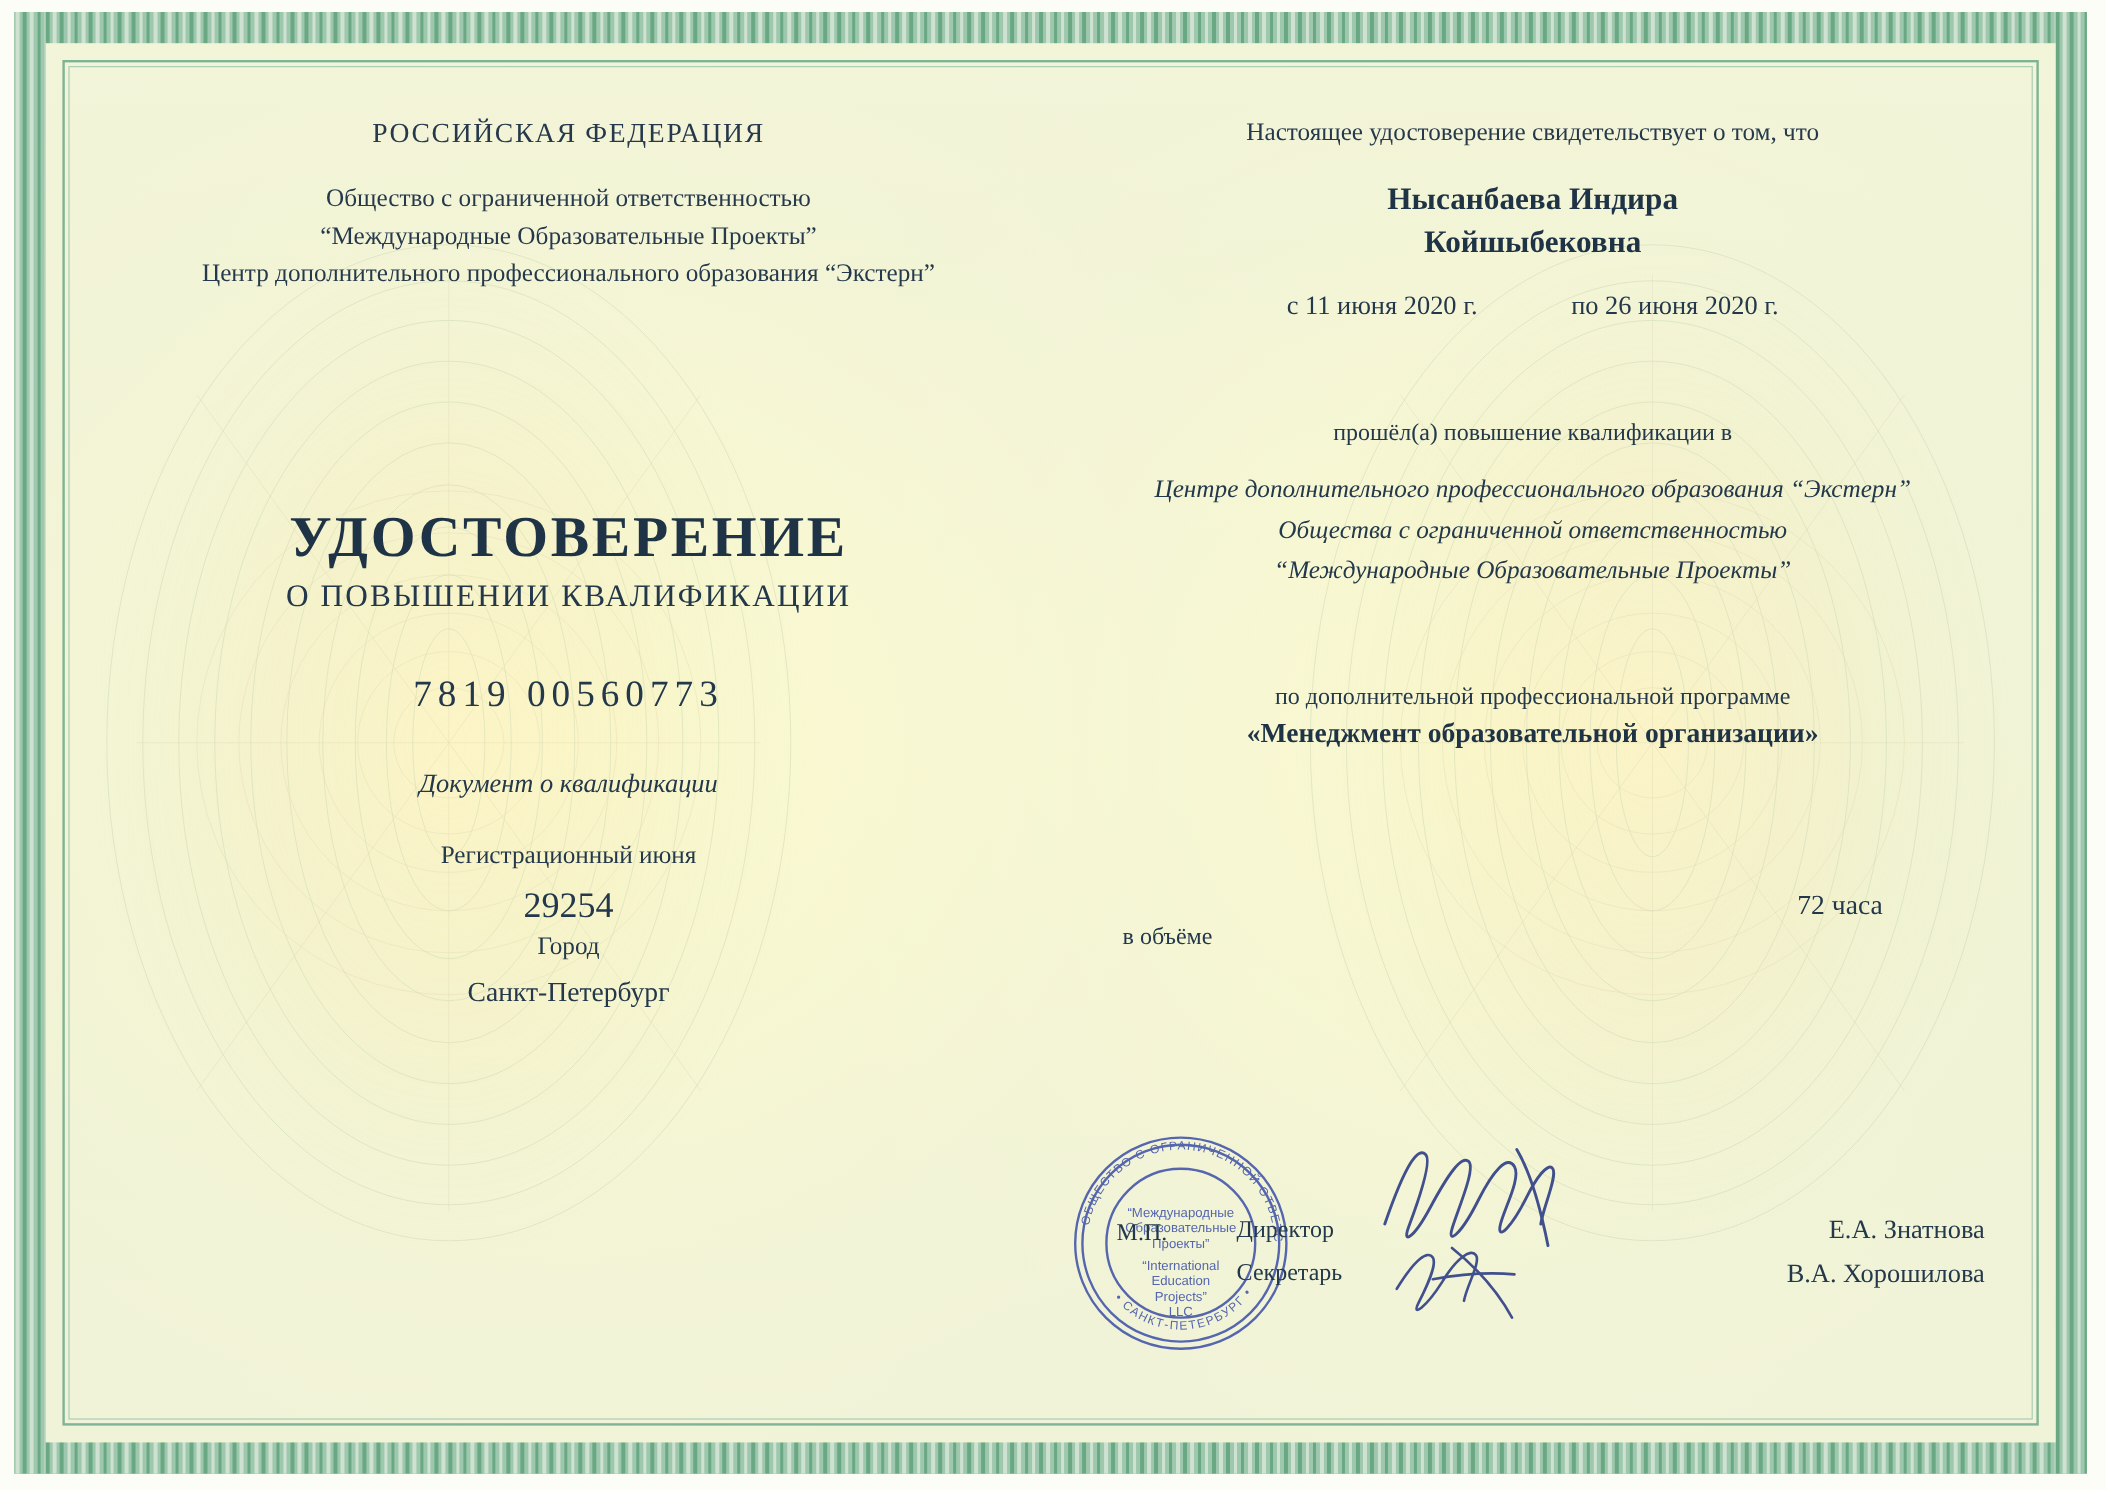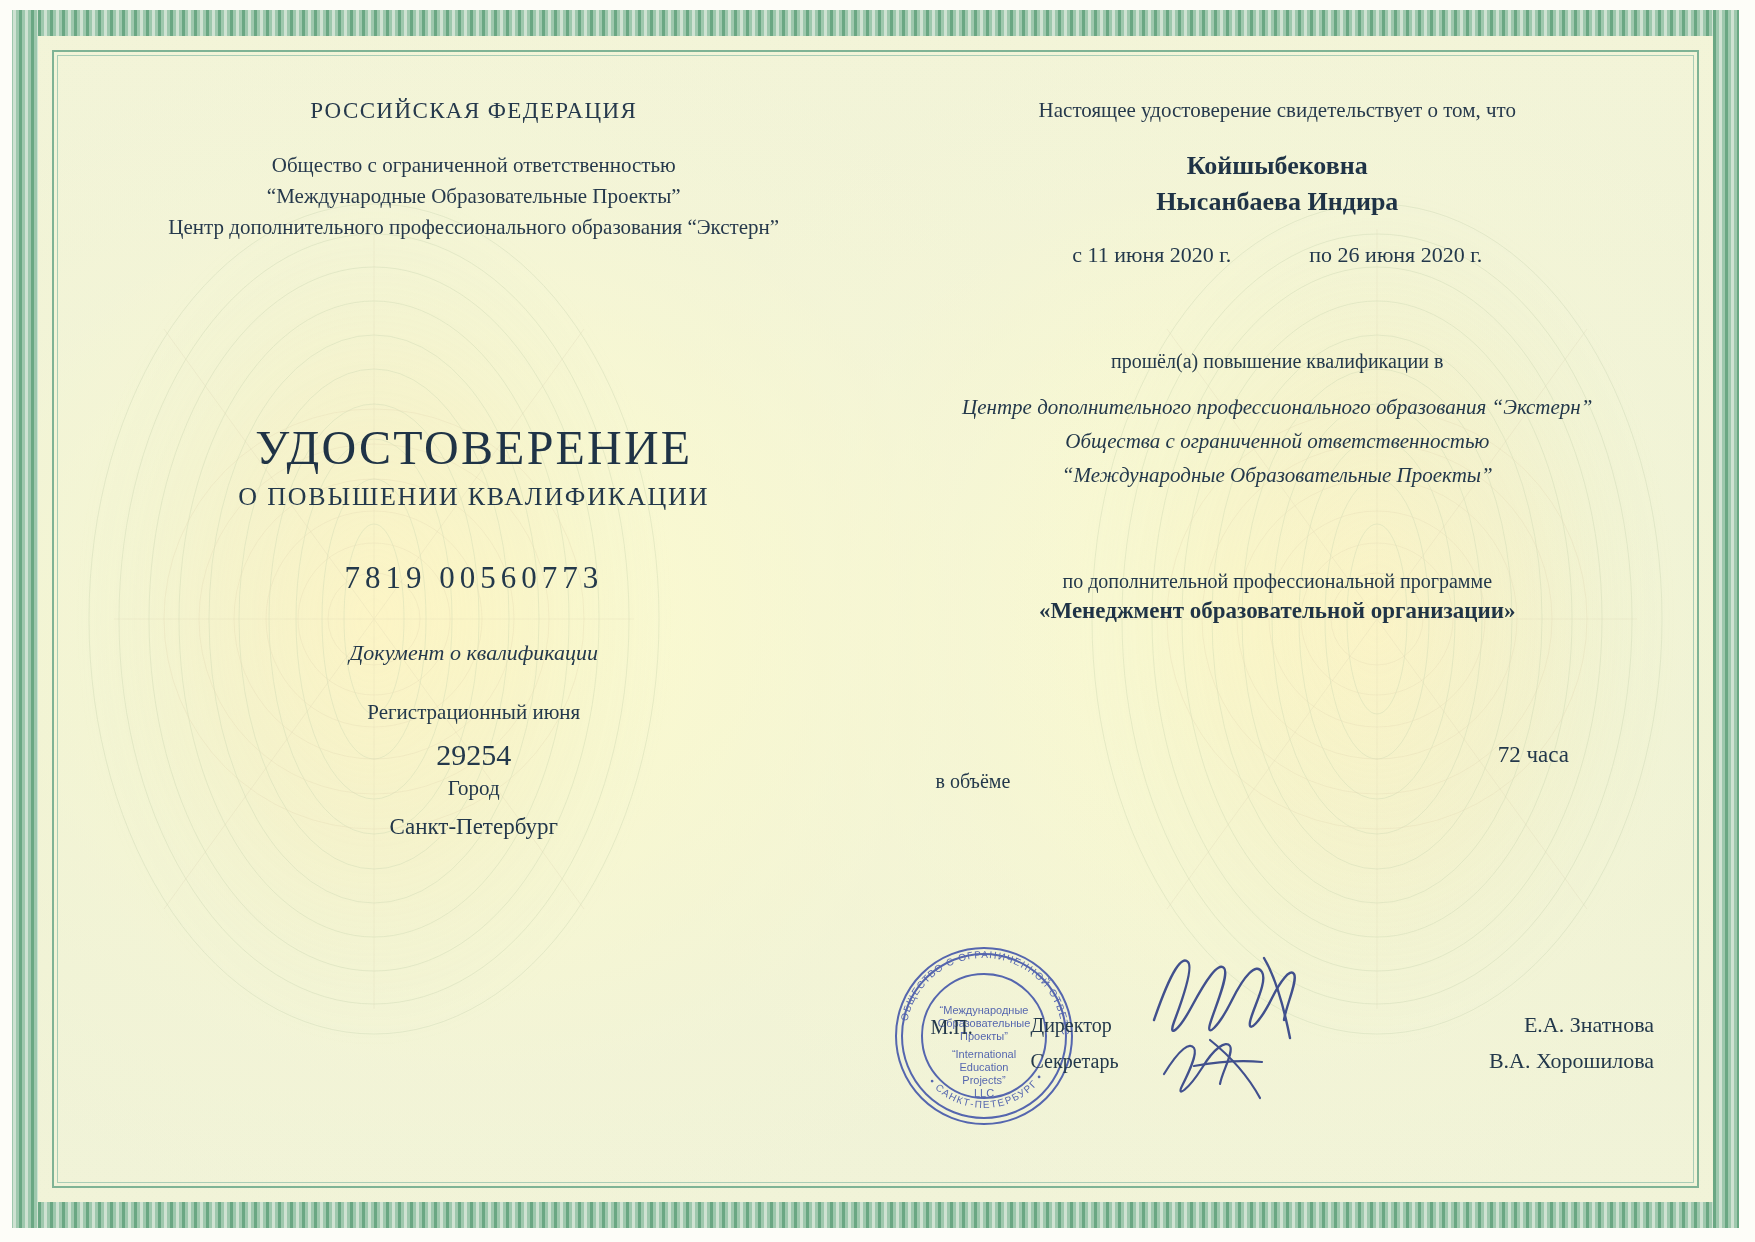--- a/index.html
+++ b/index.html
@@ -118,21 +118,21 @@
     position: absolute;
     top: 80px; left: 0; right: 0;
     font-size: 21px;
     line-height: 31px;
     color: #26394c;
   }
   .udost {
     position: absolute;
     top: 350px; left: 0; right: 0;
     font-size: 48px;
-    font-weight: normal;
+    font-weight: bold;
     letter-spacing: 2.2px;
     color: #1f3346;
   }
   .udost-sub {
     position: absolute;
     top: 412px; left: 0; right: 0;
     font-size: 26px;
     letter-spacing: 1.8px;
     color: #23384b;
   }
@@ -421,22 +421,22 @@
 
         <div class="city-label">Город</div>
         <div class="city-value">Санкт-Петербург</div>
 
       </div>
 
       <div class="col-right">
         <div class="r-intro">Настоящее удостоверение свидетельствует о том, что</div>
 
         <div class="r-name">
+          <div>Нысанбаева Индира</div>
           <div>Койшыбековна</div>
-          <div>Нысанбаева Индира</div>
         </div>
 
         <div class="r-dates">
           <span>с 11 июня 2020 г.</span>
           <span>по 26 июня 2020 г.</span>
         </div>
 
         <div class="r-passed">прошёл(а) повышение квалификации в</div>
 
         <div class="r-where">

